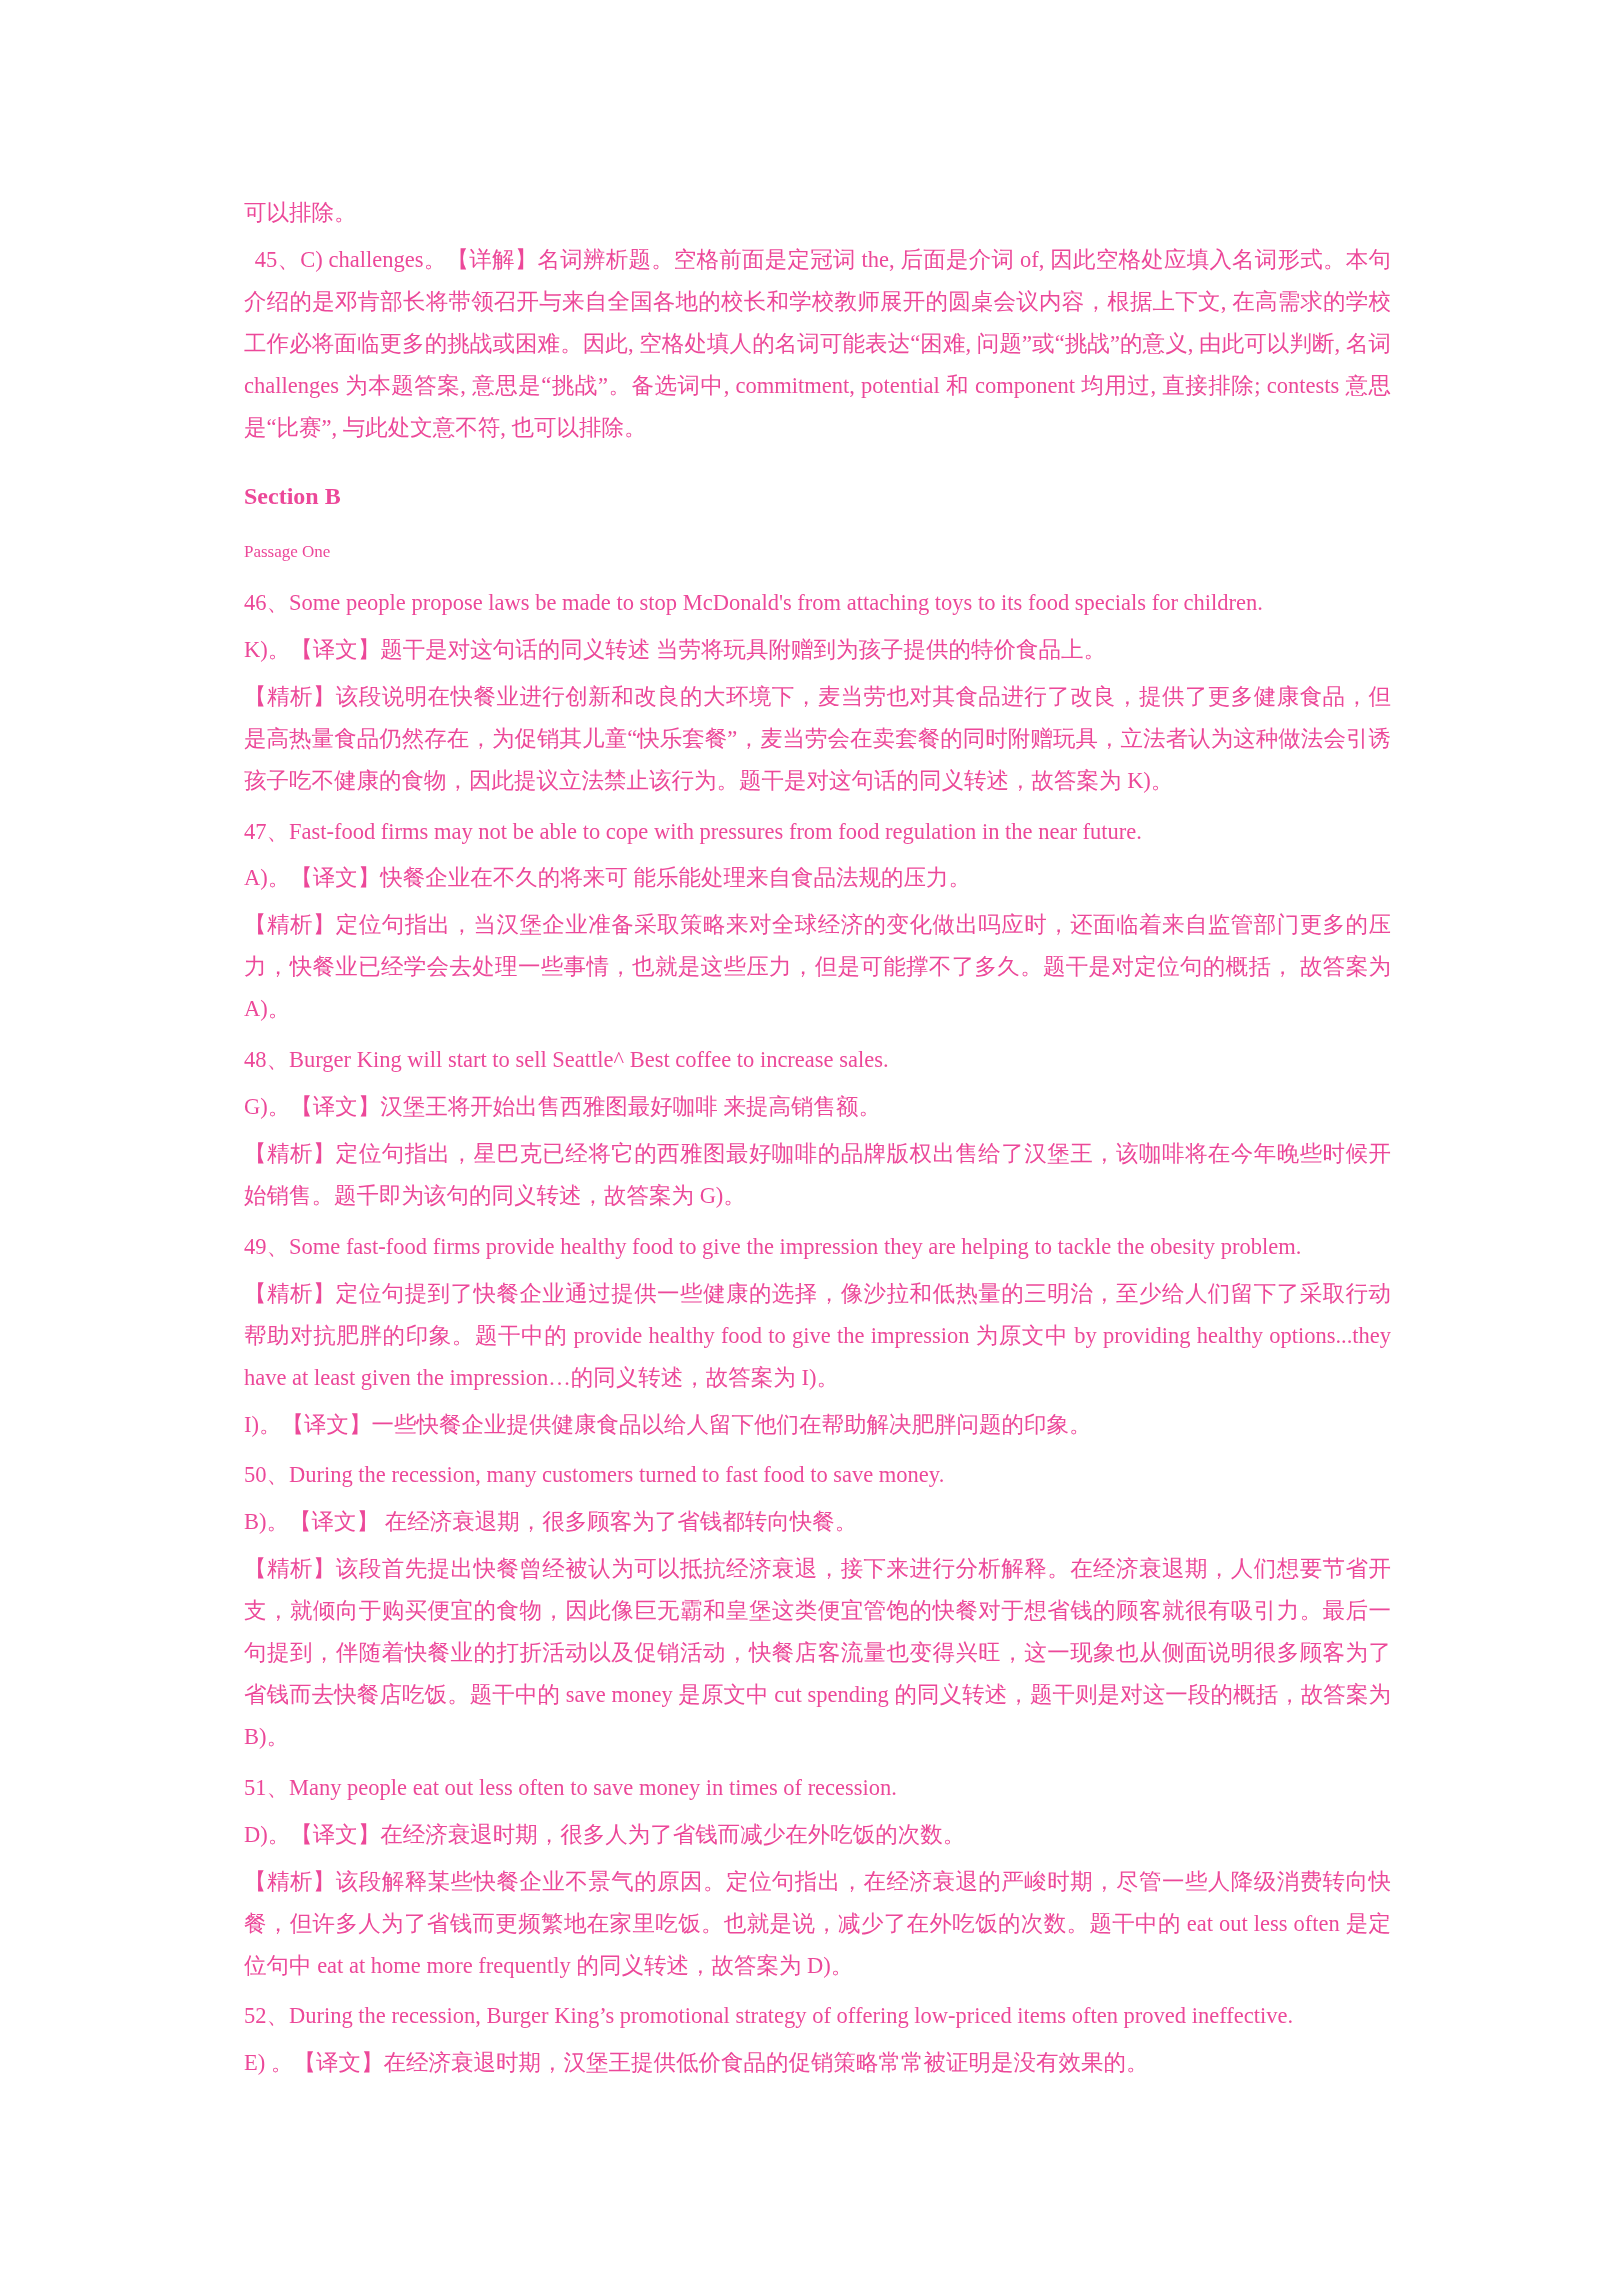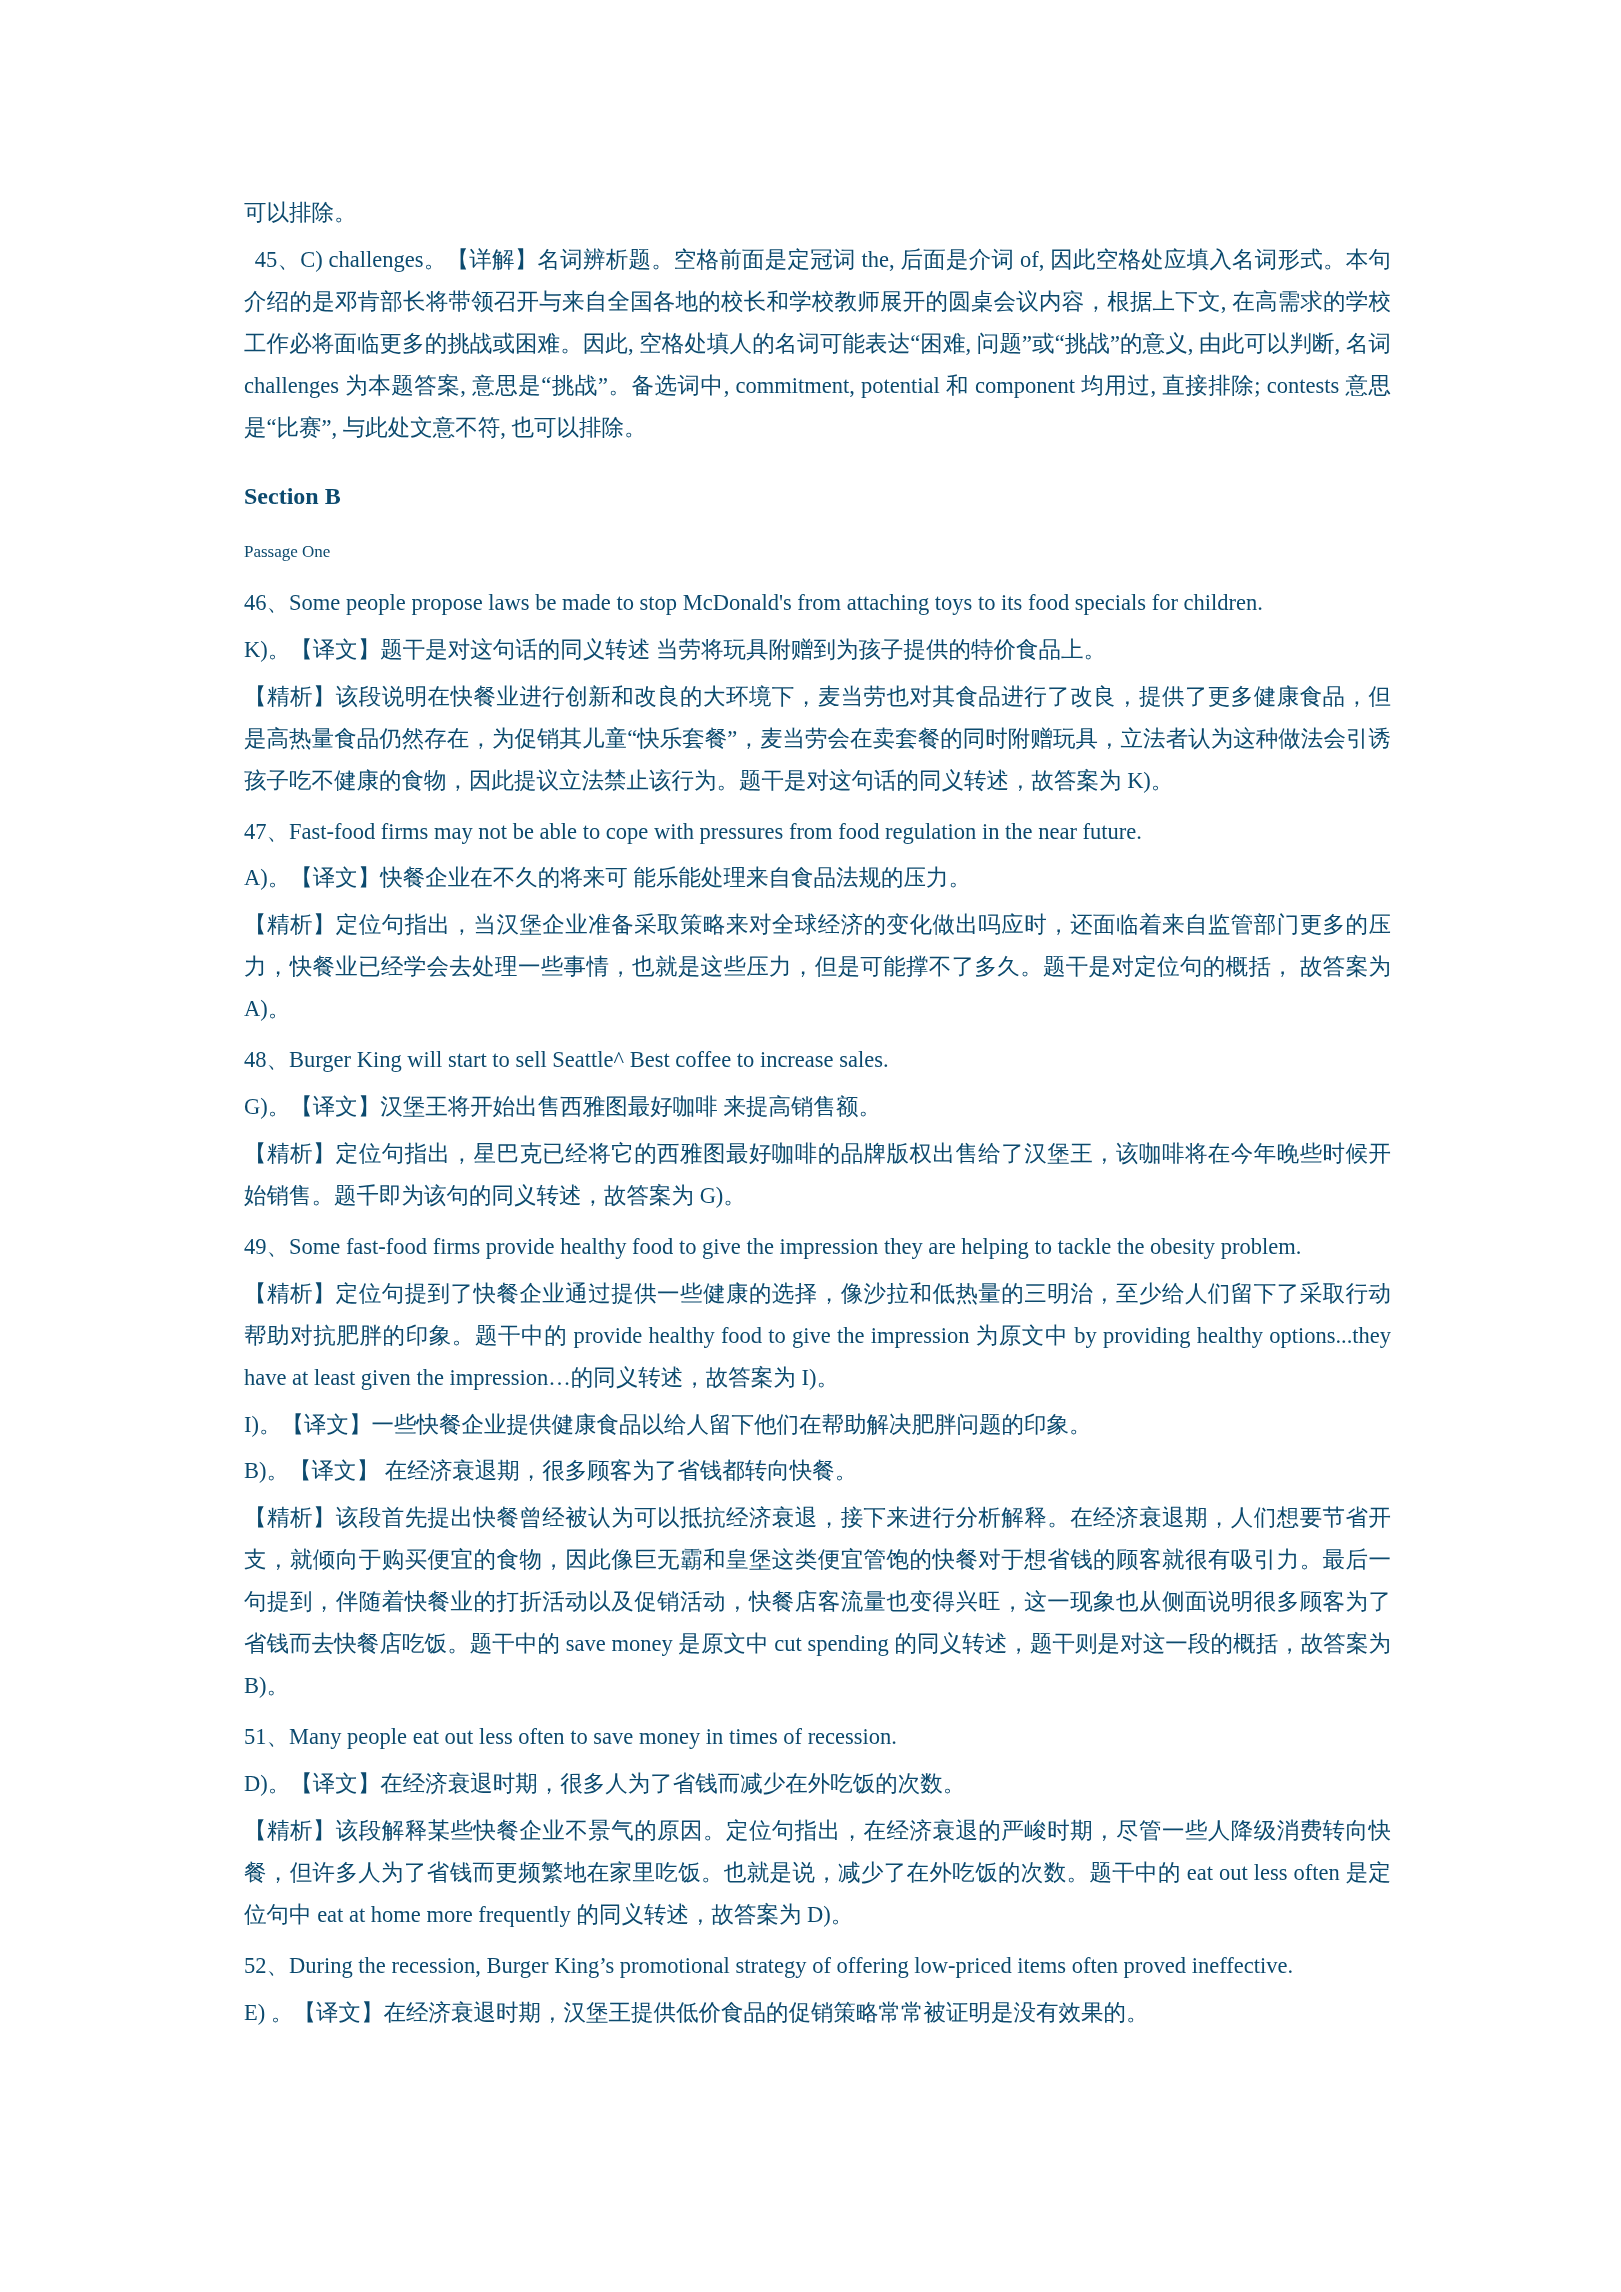--- a/index.html
+++ b/index.html
@@ -6,21 +6,21 @@
   html, body { background: #ffffff; }
   .page {
     position: relative;
     width: 1621px;
     height: 2277px;
     background: #ffffff;
     padding: 192px 230px 0 244px;
     font-family: "Liberation Serif", "DejaVu Serif", serif;
     font-size: 22.5px;
     line-height: 42px;
-    color: #0c4a6e;
+    color: #ec4899;
   }
   .para {
     text-align: justify;
     margin: 0 0 4.9px 0;
   }
   .q { margin-top: 8.8px; }
   .indent1 { text-indent: 10.8px; }
   .b { font-weight: normal; }
   .section-heading {
     font-family: "Liberation Serif", "DejaVu Serif", serif;
@@ -56,20 +56,21 @@
   <p class="para"><span>【精析】</span><span>定位句指出，当汉堡企业准备采取策略来对全球经济的变化做出吗应时，还面临着来自监管部门更多的压力，快餐业已经学会去处理一些事情，也就是这些压力，但是可能撑不了多久。题干是对定位句的概括， 故答案为 A)。</span></p>
 
   <p class="para q">48、Burger King will start to sell Seattle^ Best coffee to increase sales.</p>
   <p class="para"><span class="b">G)。</span><span class="b">【译文】</span><span>汉堡王将开始出售西雅图最好咖啡 来提高销售额。</span></p>
   <p class="para"><span>【精析】</span><span>定位句指出，星巴克已经将它的西雅图最好咖啡的品牌版权出售给了汉堡王，该咖啡将在今年晚些时候开始销售。题千即为该句的同义转述，故答案为 G)。</span></p>
 
   <p class="para q">49、Some fast-food firms provide healthy food to give the impression they are helping to tackle the obesity problem.</p>
   <p class="para"><span>【精析】</span><span>定位句提到了快餐企业通过提供一些健康的选择，像沙拉和低热量的三明治，至少给人们留下了采取行动帮助对抗肥胖的印象。题干中的 provide healthy food to give the impression 为原文中 by providing healthy options...they have at least given the impression…的同义转述，故答案为 I)。</span></p>
   <p class="para"><span>I)。</span><span class="b">【译文】</span><span>一些快餐企业提供健康食品以给人留下他们在帮助解决肥胖问题的印象。</span></p>
 
+  <p class="para q">50、During the recession, many customers turned to fast food to save money.</p>
   <p class="para"><span class="b">B)。</span><span class="b">【译文】</span><span> 在经济衰退期，很多顾客为了省钱都转向快餐。</span></p>
   <p class="para"><span>【精析】</span><span>该段首先提出快餐曾经被认为可以抵抗经济衰退，接下来进行分析解释。在经济衰退期，人们想要节省开支，就倾向于购买便宜的食物，因此像巨无霸和皇堡这类便宜管饱的快餐对于想省钱的顾客就很有吸引力。最后一句提到，伴随着快餐业的打折活动以及促销活动，快餐店客流量也变得兴旺，这一现象也从侧面说明很多顾客为了省钱而去快餐店吃饭。题干中的 save money 是原文中 cut spending 的同义转述，题干则是对这一段的概括，故答案为 B)。</span></p>
 
   <p class="para q">51、Many people eat out less often to save money in times of recession.</p>
   <p class="para"><span>D)。</span><span class="b">【译文】</span><span>在经济衰退时期，很多人为了省钱而减少在外吃饭的次数。</span></p>
   <p class="para"><span>【精析】</span><span>该段解释某些快餐企业不景气的原因。定位句指出，在经济衰退的严峻时期，尽管一些人降级消费转向快餐，但许多人为了省钱而更频繁地在家里吃饭。也就是说，减少了在外吃饭的次数。题干中的 eat out less often 是定位句中 eat at home more frequently 的同义转述，故答案为 D)。</span></p>
 
   <p class="para q">52、During the recession, Burger King’s promotional strategy of offering low-priced items often proved ineffective.</p>
   <p class="para"><span>E) 。</span><span class="b">【译文】</span><span>在经济衰退时期，汉堡王提供低价食品的促销策略常常被证明是没有效果的。</span></p>
 

